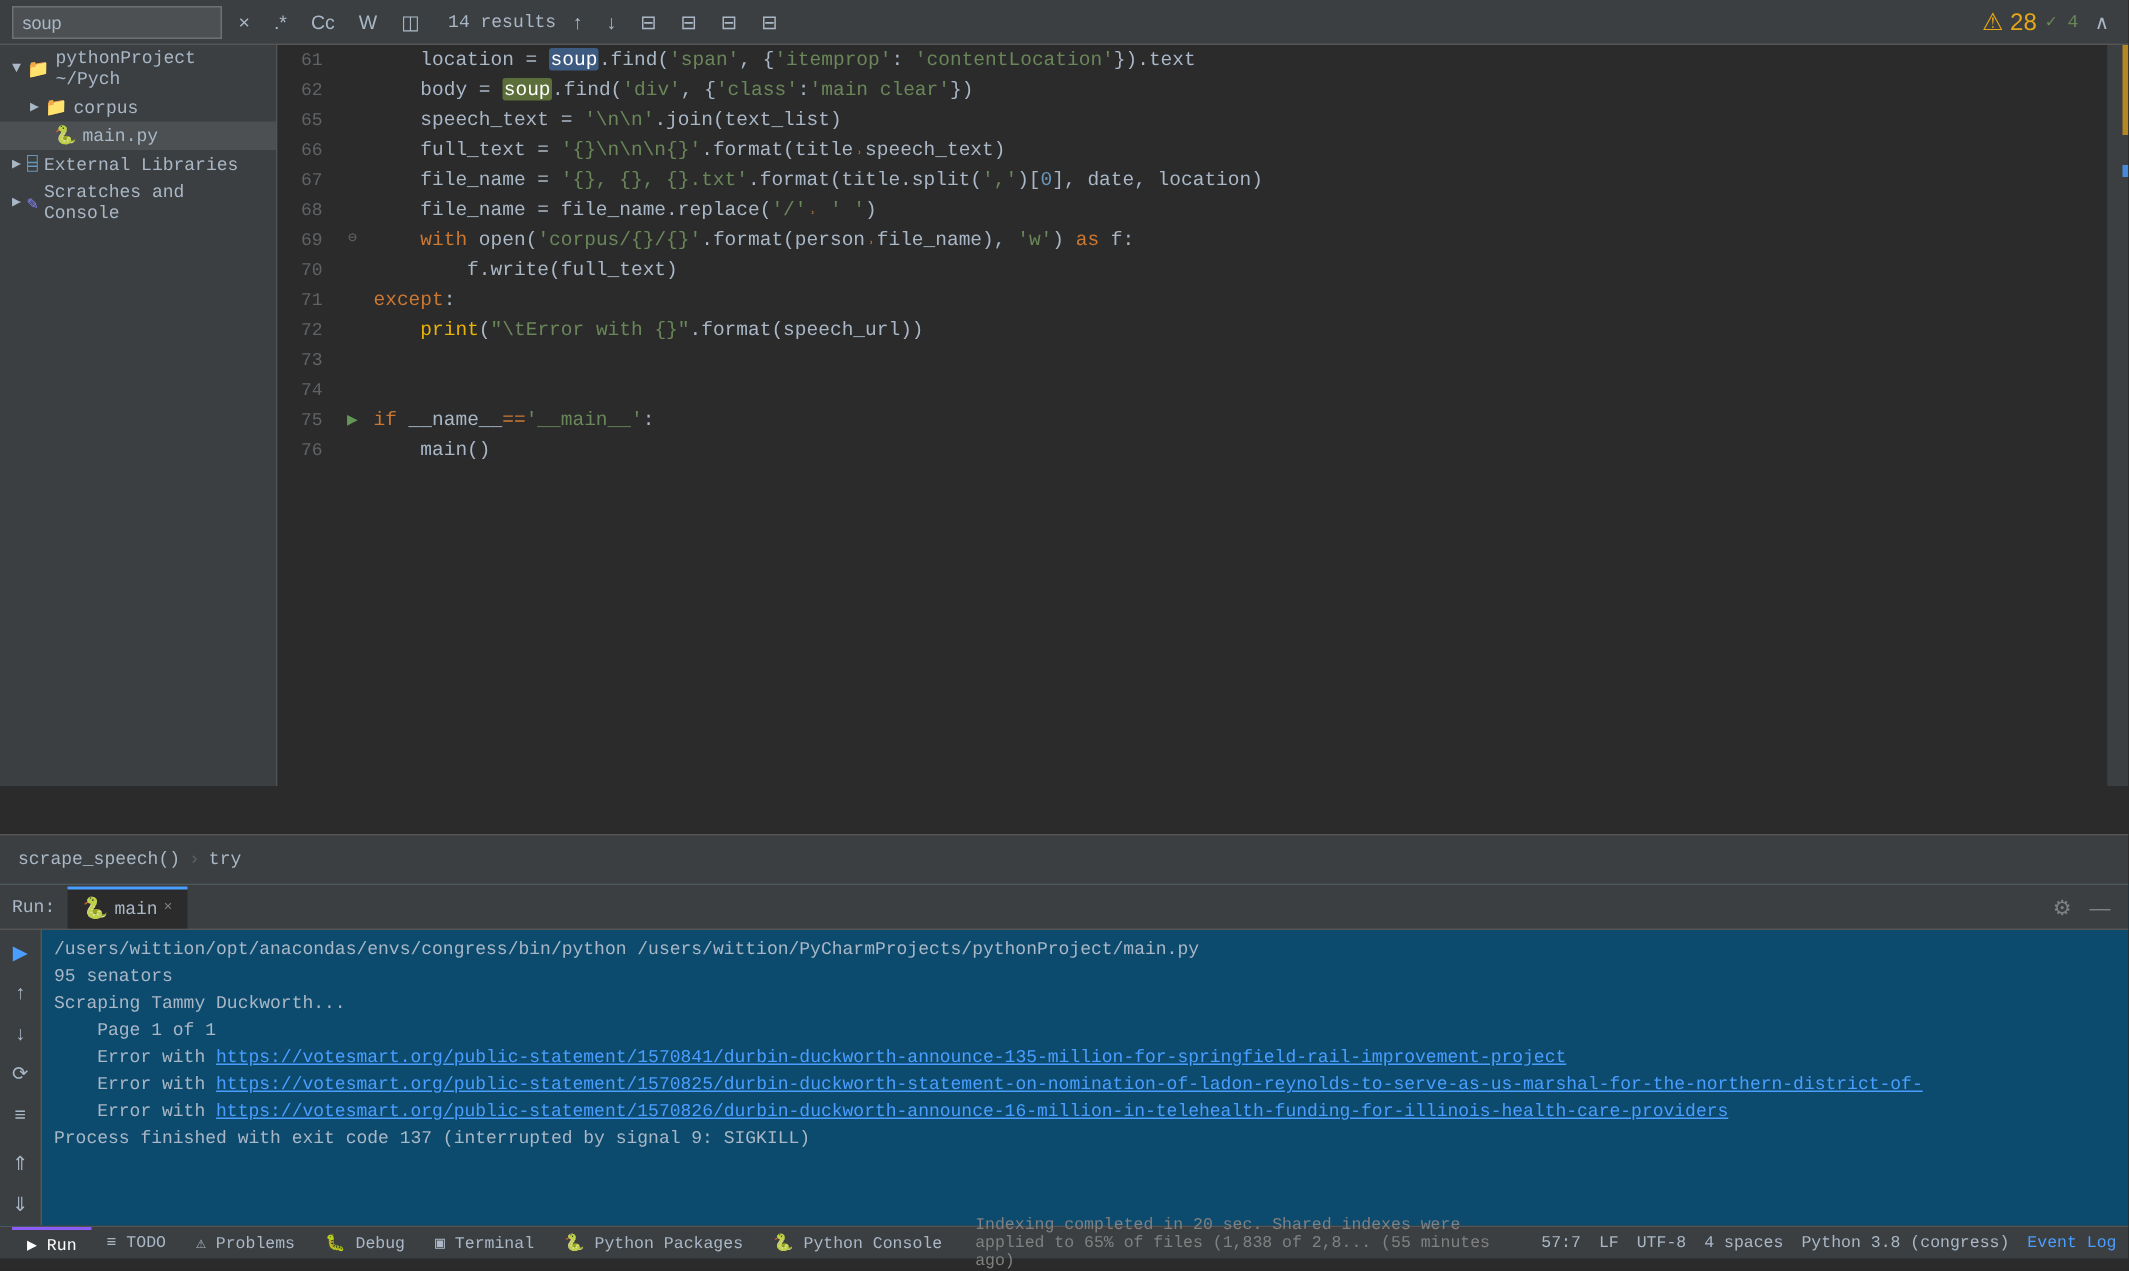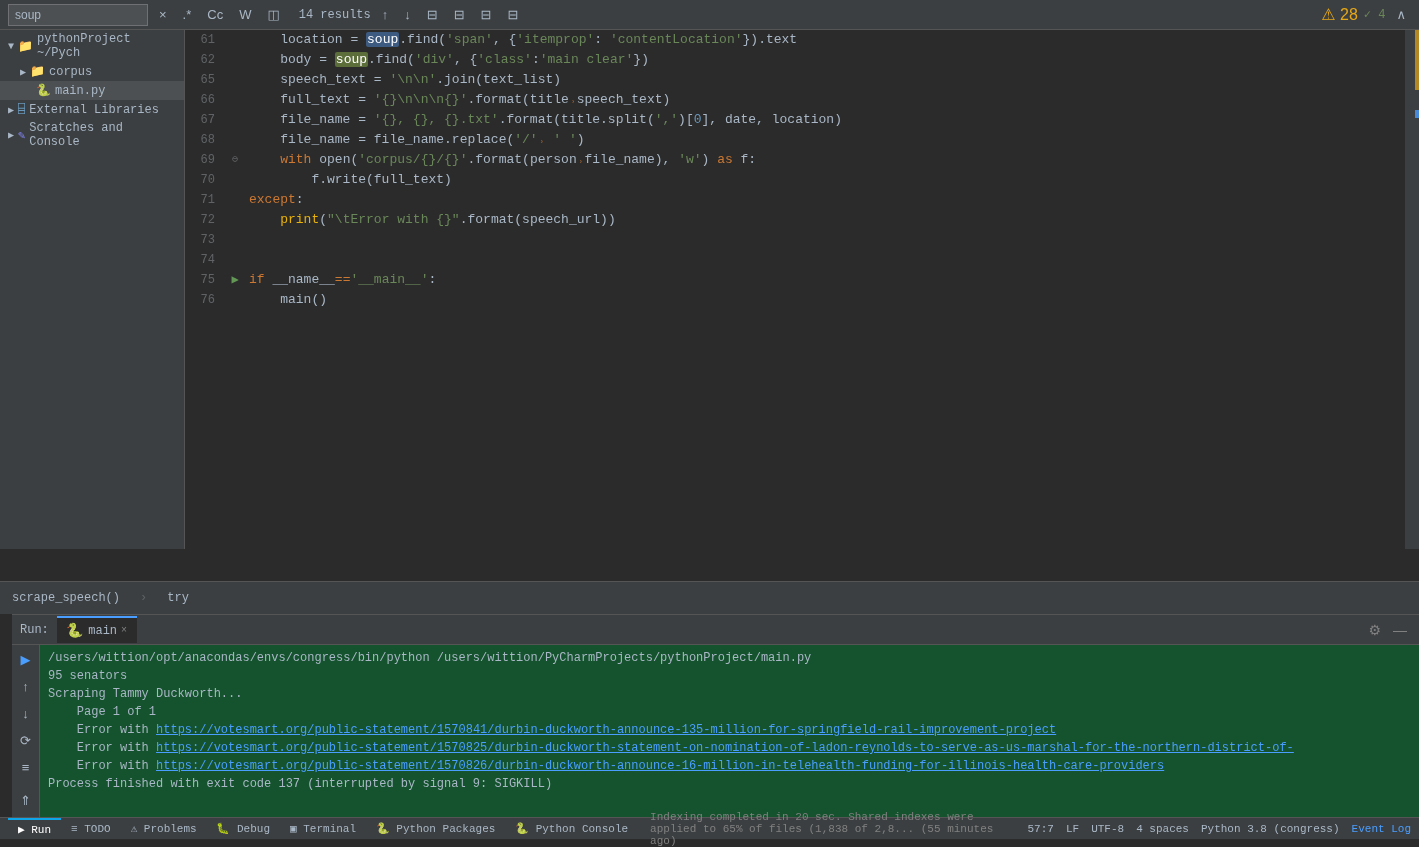--- a/index.html
+++ b/index.html
@@ -172,33 +172,32 @@
     
     .breadcrumb-bar {
       background: #3c3f41;
       height: 24px;
       display: flex;
       align-items: center;
       padding: 16px 12px;
       font-size: 12px;
       color: #a9b7c6;
       border-top: 1px solid #555;
-      gap: 20px;
+      gap: 6px;
       margin-top: 32px;
     }
     .breadcrumb-sep { color: #606366; }
 
     
     .run-panel {
-      height: 203px;
-      background: #14532d;
+      height: 228px;
+      background: #0c4a6e;
       border-top: 1px solid #555;
       display: flex;
       flex-direction: column;
-      margin-left: 12px;
     }
     .run-panel-header {
       display: flex;
       align-items: center;
       background: #3c3f41;
       height: 30px;
       padding: 0 8px;
       gap: 8px;
       border-bottom: 1px solid #555;
     }
@@ -297,21 +296,21 @@
     .status-tab {
       padding: 0 10px;
       height: 100%;
       display: flex;
       align-items: center;
       cursor: pointer;
       font-size: 11px;
       color: #a9b7c6;
       gap: 4px;
     }
-    .status-tab.active { border-top: 2px solid #0ea5e9; color: #fff; }
+    .status-tab.active { border-top: 2px solid #8b5cf6; color: #fff; }
     .status-bar-right {
       margin-left: auto;
       display: flex;
       gap: 12px;
       align-items: center;
     }
     .status-bar-msg {
       flex: 1;
       font-size: 11px;
       color: #808080;

